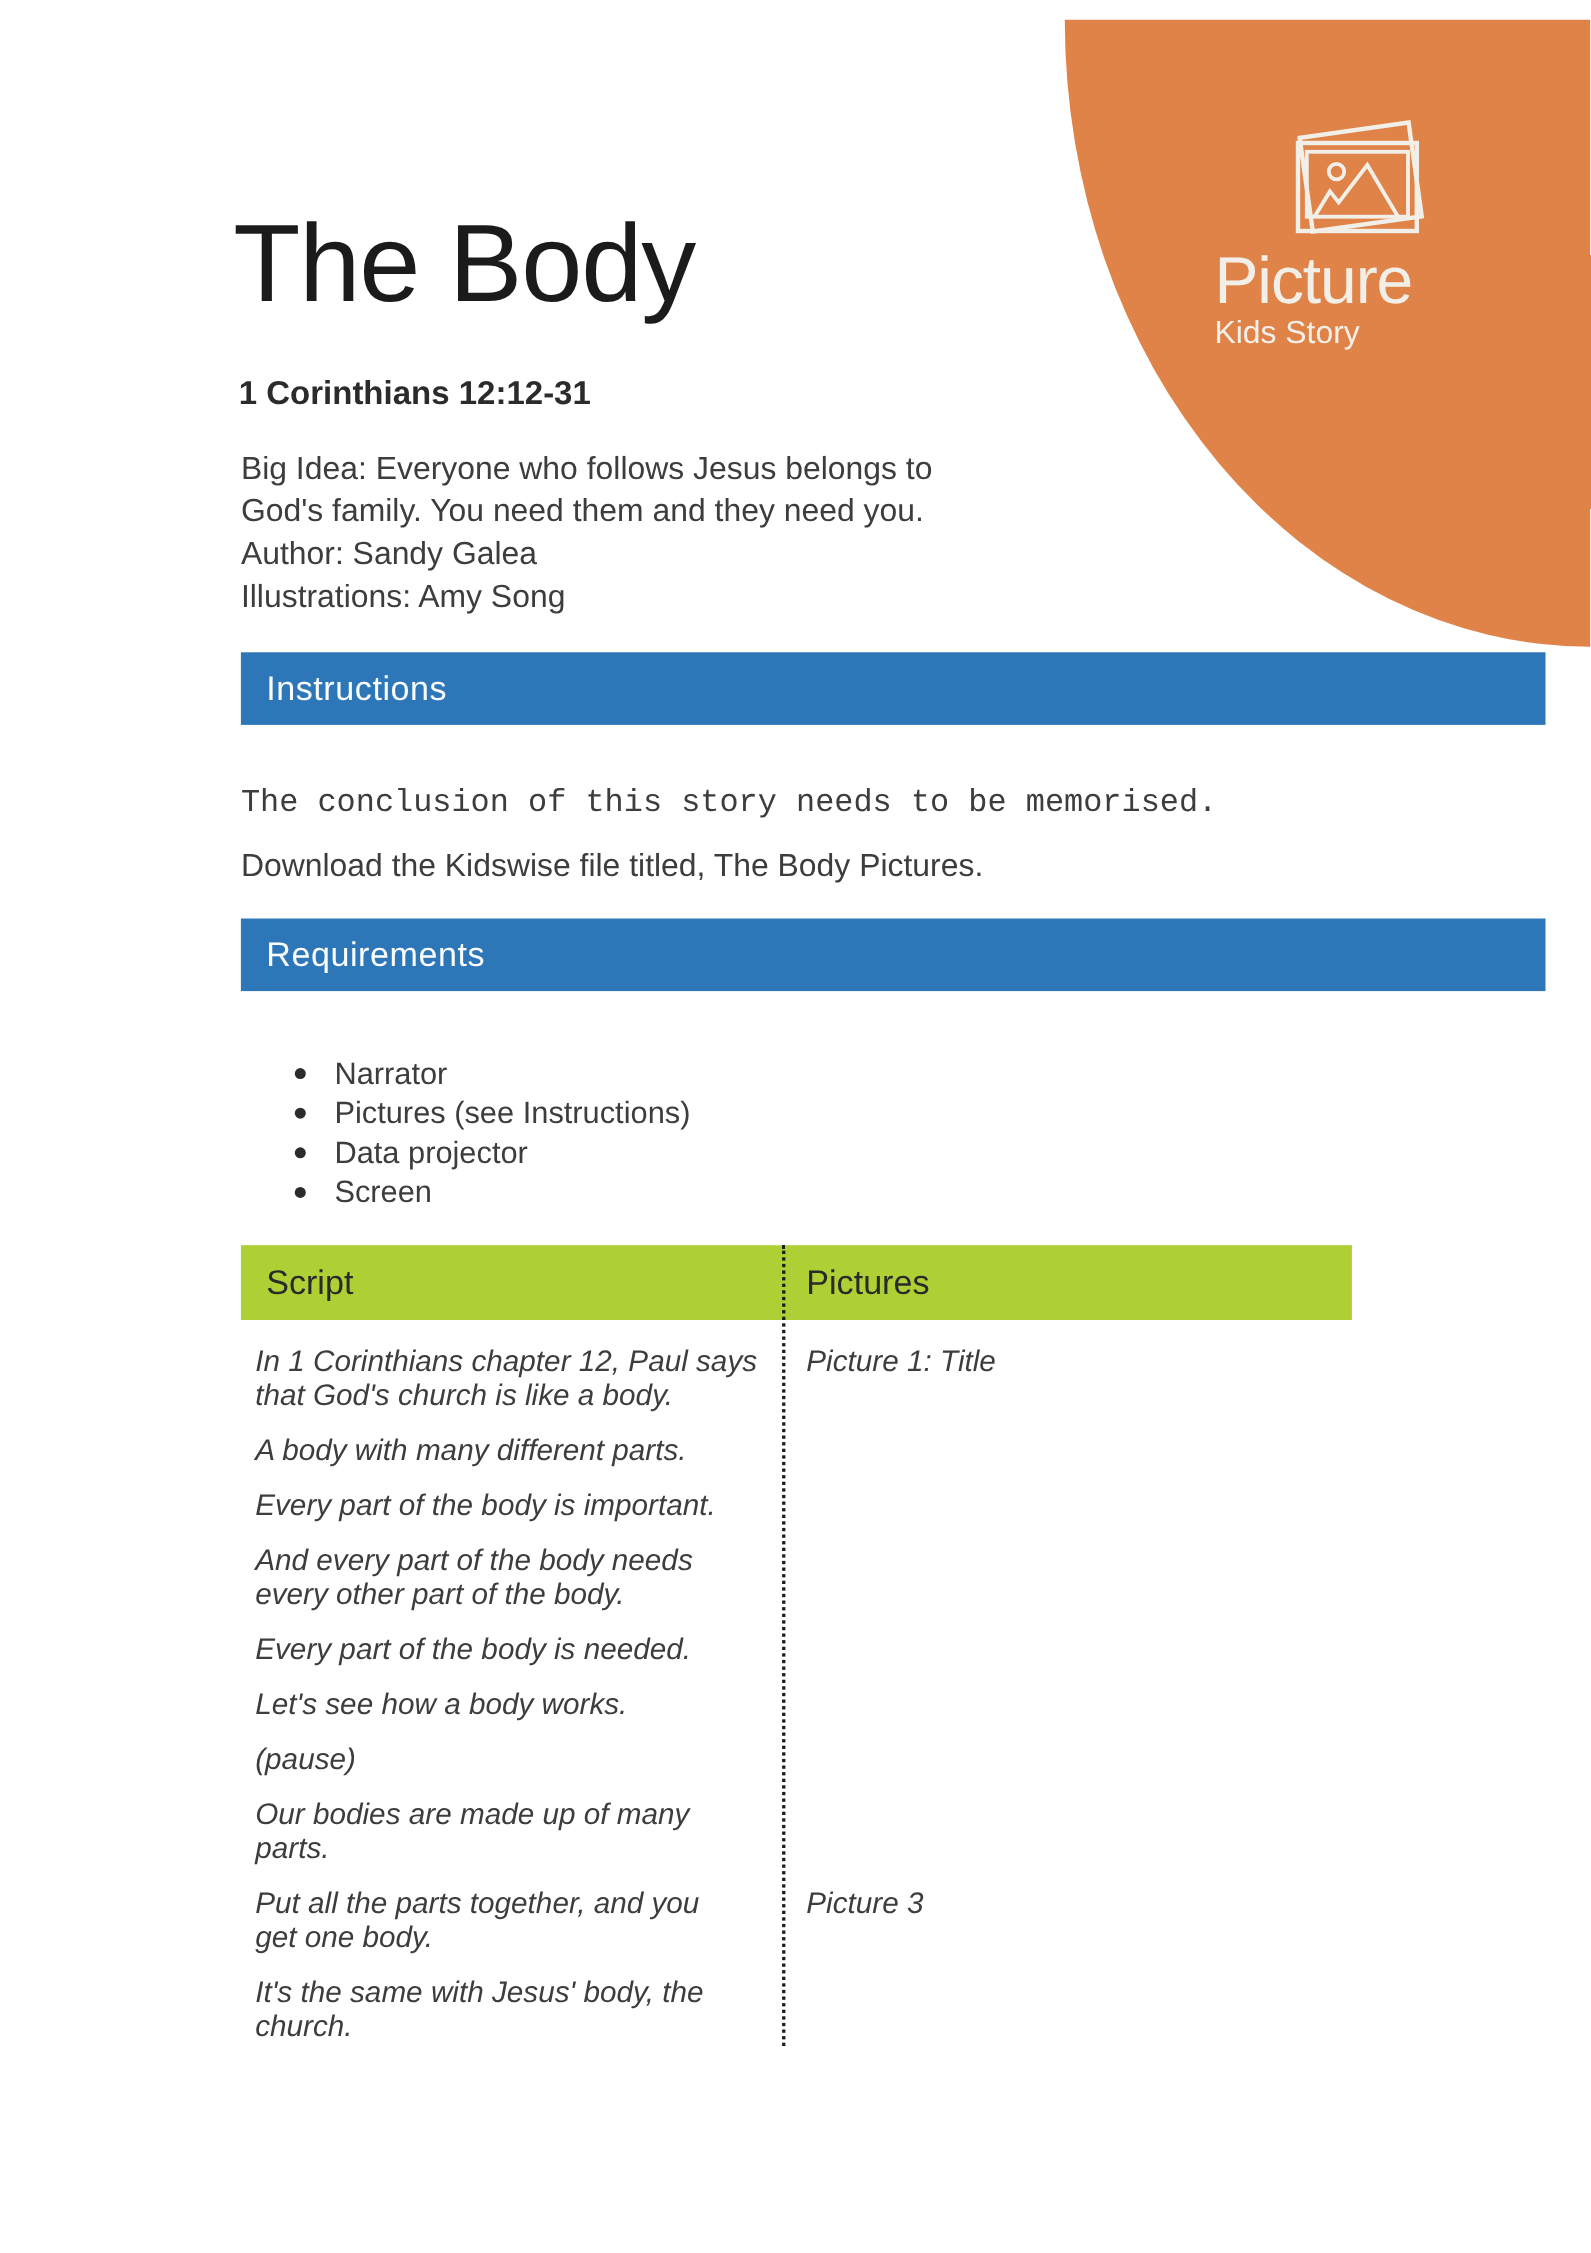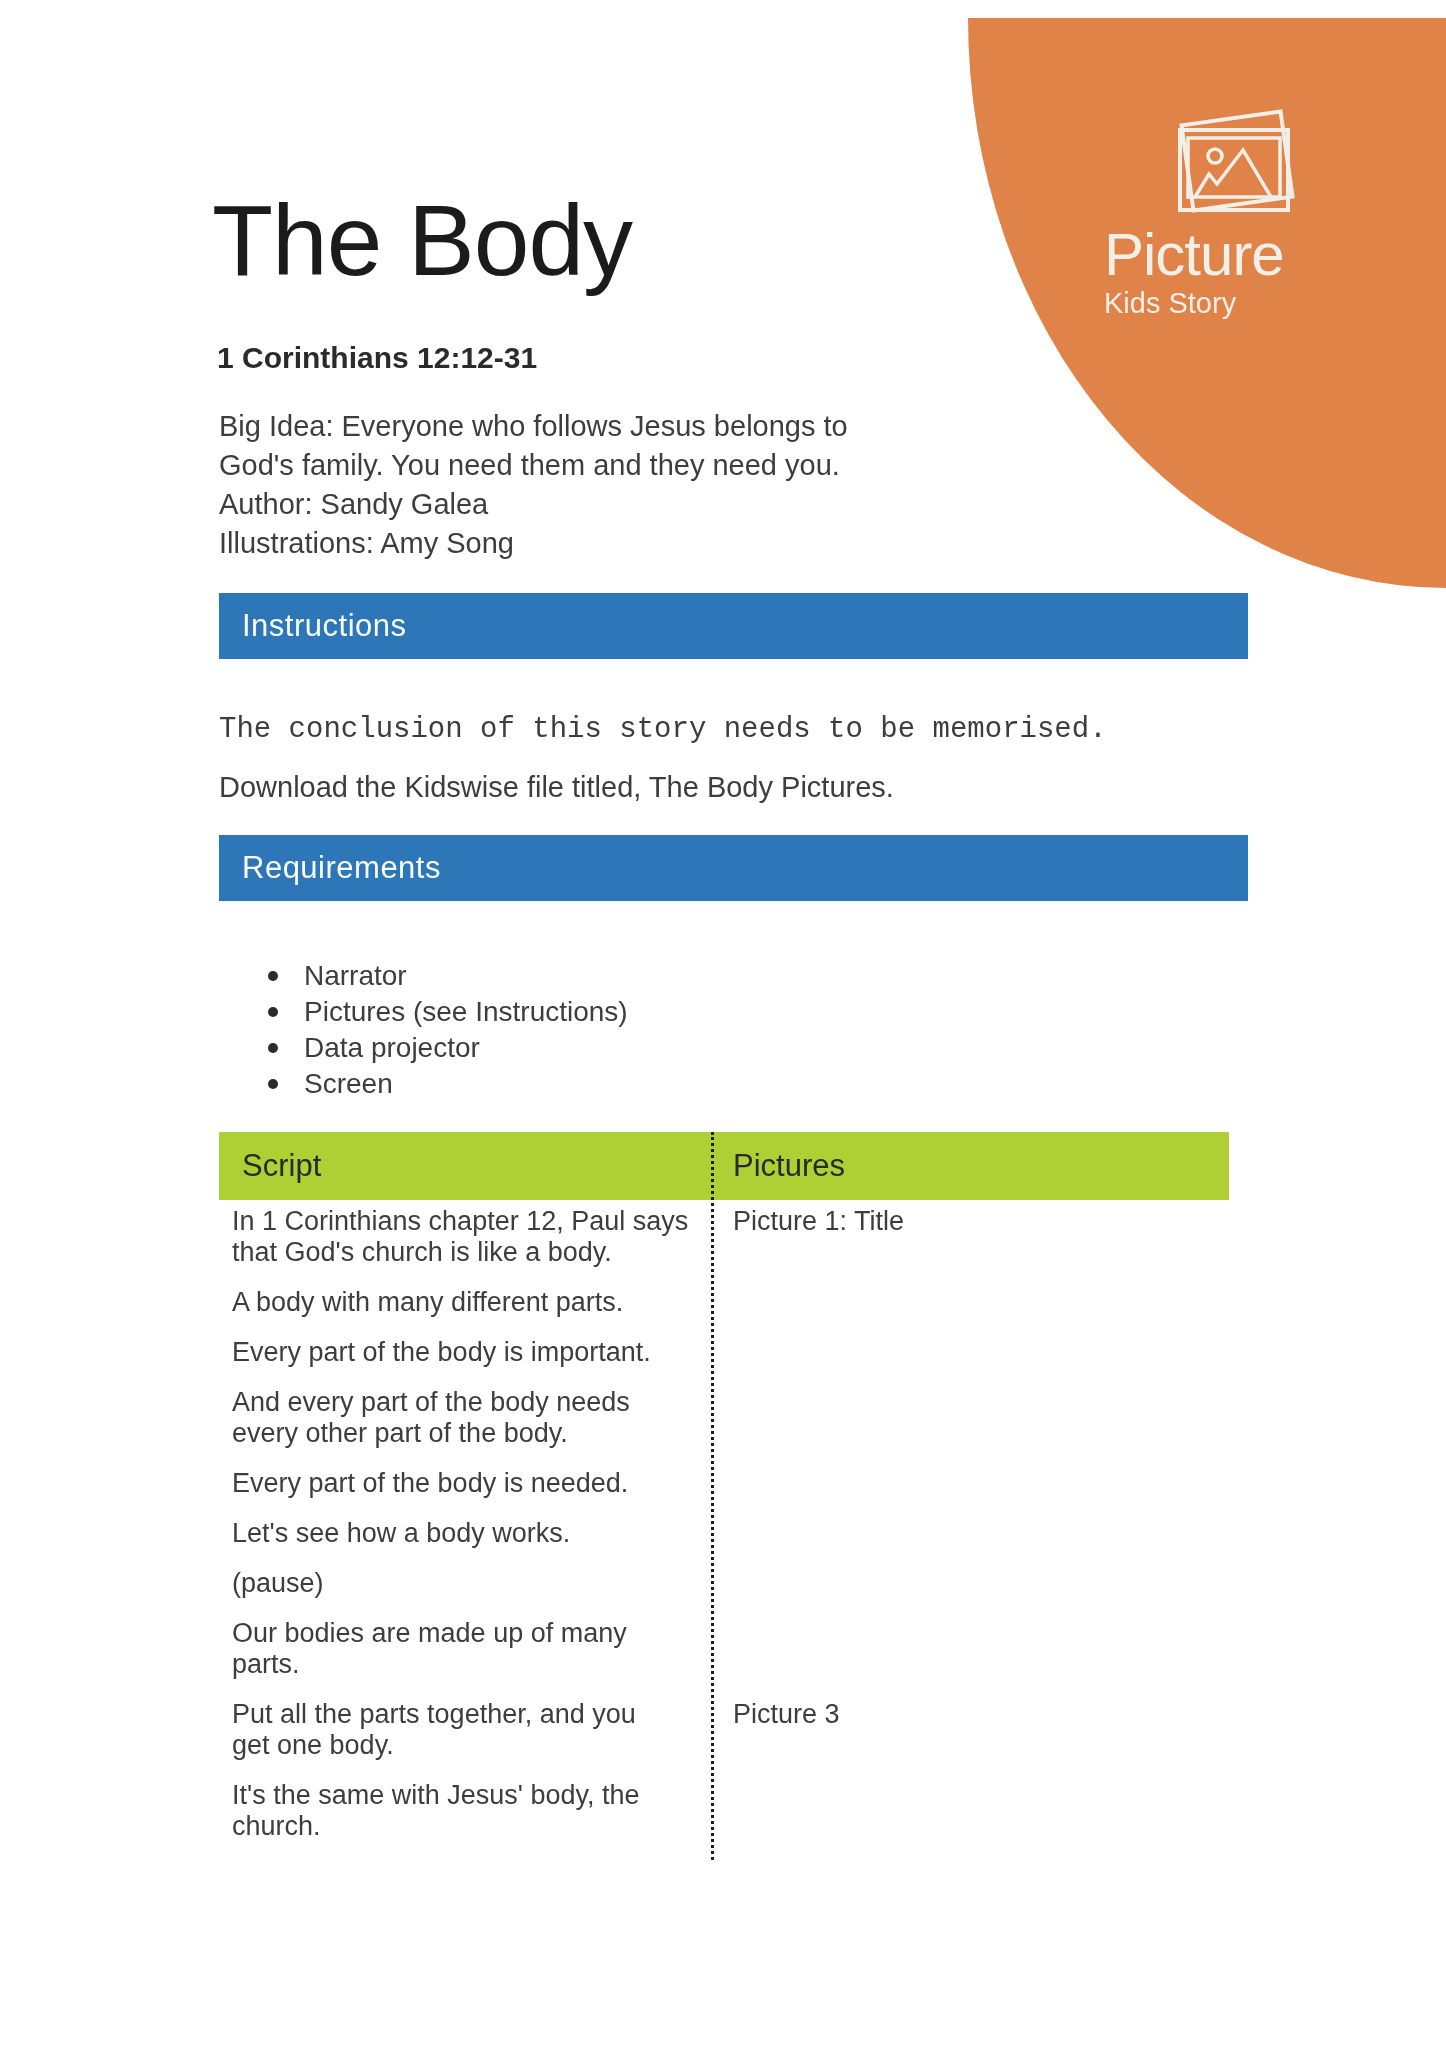--- a/index.html
+++ b/index.html
@@ -79,21 +79,21 @@
     width:680px;
     font-size:29px;
     line-height:39px;
   }
   .pre{white-space:pre-line;}
 
   
   .banner{
     position:absolute;
     left:219px;
-    width:1029px; height:66px;
+    width:1186px; height:66px;
     background:var(--blue);
     color:var(--banner-text);
     font-size:31px;
     line-height:66px;
     letter-spacing:0.5px;
     padding-left:23px;
   }
   .banner-instructions{top:593px;}
   .banner-requirements{top:835px;}
 
@@ -144,21 +144,22 @@
     font-size:31px;
     line-height:68px;
   }
   .th-script{
     position:absolute; left:23px; top:0;
   }
   .th-pictures{
     position:absolute; left:514px; top:0;
   }
   .table-body{
-    padding-top:6px;
+    padding-top:22px;
+    font-style:italic;
   }
   .trow{
     display:grid;
     grid-template-columns:492px 1fr;
     margin-bottom:19px;
   }
   .td{
     font-size:27px;
     line-height:31px;
     color:var(--text);

